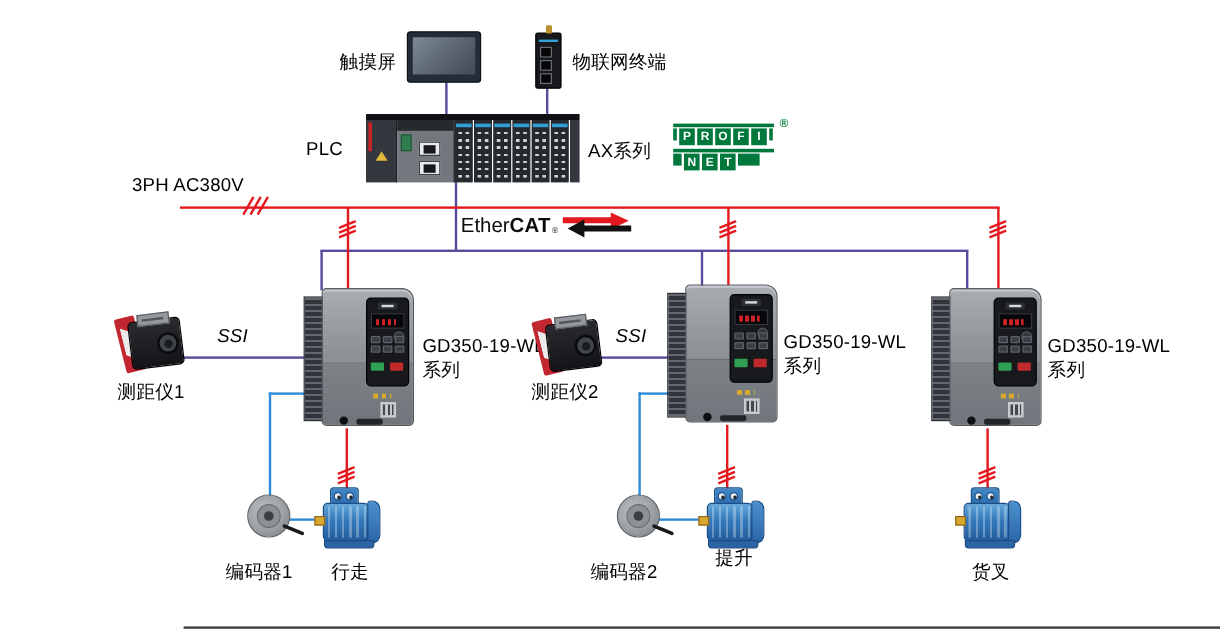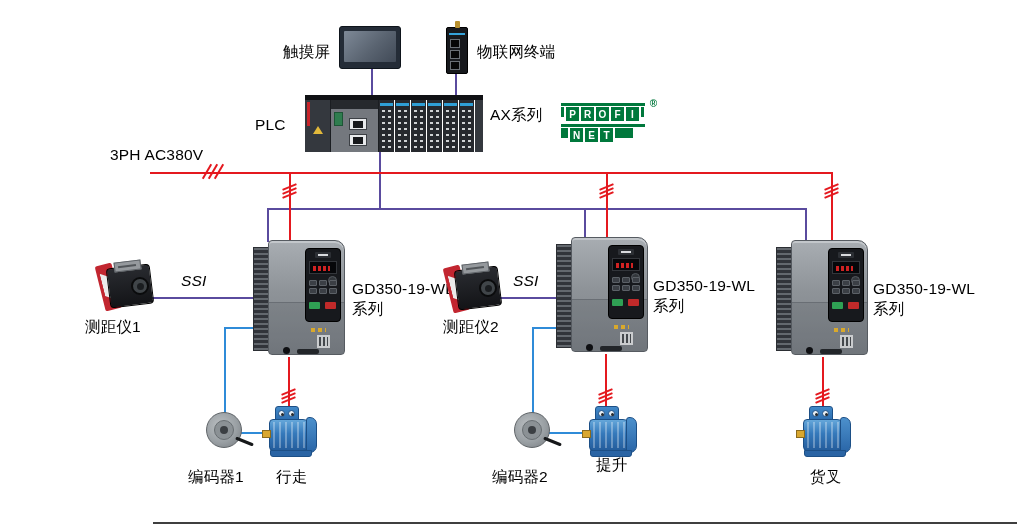--- a/index.html
+++ b/index.html
@@ -229,21 +229,21 @@
         <div class="bs"></div>
       </div>
     <div class="io" style="left:138px">
         <div class="bs"></div>
       </div>
     <div class="io" style="left:154px">
         <div class="bs"></div>
       </div>
     <div class="cap"></div>
   </div>
-  <div class="lbl" style="left:490px;top:105px">AX系列</div>
+  <div class="lbl" style="left:490px;top:116px">AX系列</div>
 
   <div class="pn abs">
     <div class="row">
       <span class="reg">®</span>
       <div class="bar"></div>
       <div class="blocks">
         <span class="stub" style="width:3px"></span>
         <span class="blk">P</span>
         <span class="blk">R</span>
         <span class="blk">O</span>
@@ -259,20 +259,28 @@
         <span class="blk">N</span>
         <span class="blk">E</span>
         <span class="blk">T</span>
         <span class="stub" style="width:18px"></span>
       </div>
     </div>
   </div>
 
   <div class="lbl" style="left:110px;top:146px">3PH AC380V</div>
 
+  <div class="ec abs">
+    <span class="t"><span>Ether</span><b>CAT</b></span>
+    <span class="reg">®</span>
+    <svg width="60" height="22" viewBox="0 0 60 22">
+      <polygon points="2,4 42,4 42,0 57,7 42,14 42,9 2,9" fill="#e4191f"></polygon>
+      <polygon points="59,11 20,11 20,6 6,13.5 20,21 20,16 59,16" fill="#121212"></polygon>
+    </svg>
+  </div>
 
   <div class="drive" style="left:253px;top:240px">
     <div class="fins"></div>
       <div class="dbody"></div>
       <div class="seam"></div>
     <div class="panel"></div>
       <div class="brand"></div>
     <div class="lcd">
         <i></i>
       </div>
@@ -365,21 +373,21 @@
 
   <div class="rf" style="left:98px;top:254px">
     <div class="bracket"></div>
       <div class="body"></div>
       <div class="top">
         <i></i>
       </div>
       <div class="lens"></div>
   </div>
   <div class="lbl ssi" style="left:181px;top:272px">SSI</div>
-  <div class="lbl" style="left:85px;top:317px">测距仪1</div>
+  <div class="lbl" style="left:98px;top:317px">测距仪1</div>
 
   <div class="rf" style="left:446px;top:256px">
     <div class="bracket"></div>
       <div class="body"></div>
       <div class="top">
         <i></i>
       </div>
       <div class="lens"></div>
   </div>
   <div class="lbl ssi" style="left:513px;top:272px">SSI</div>

